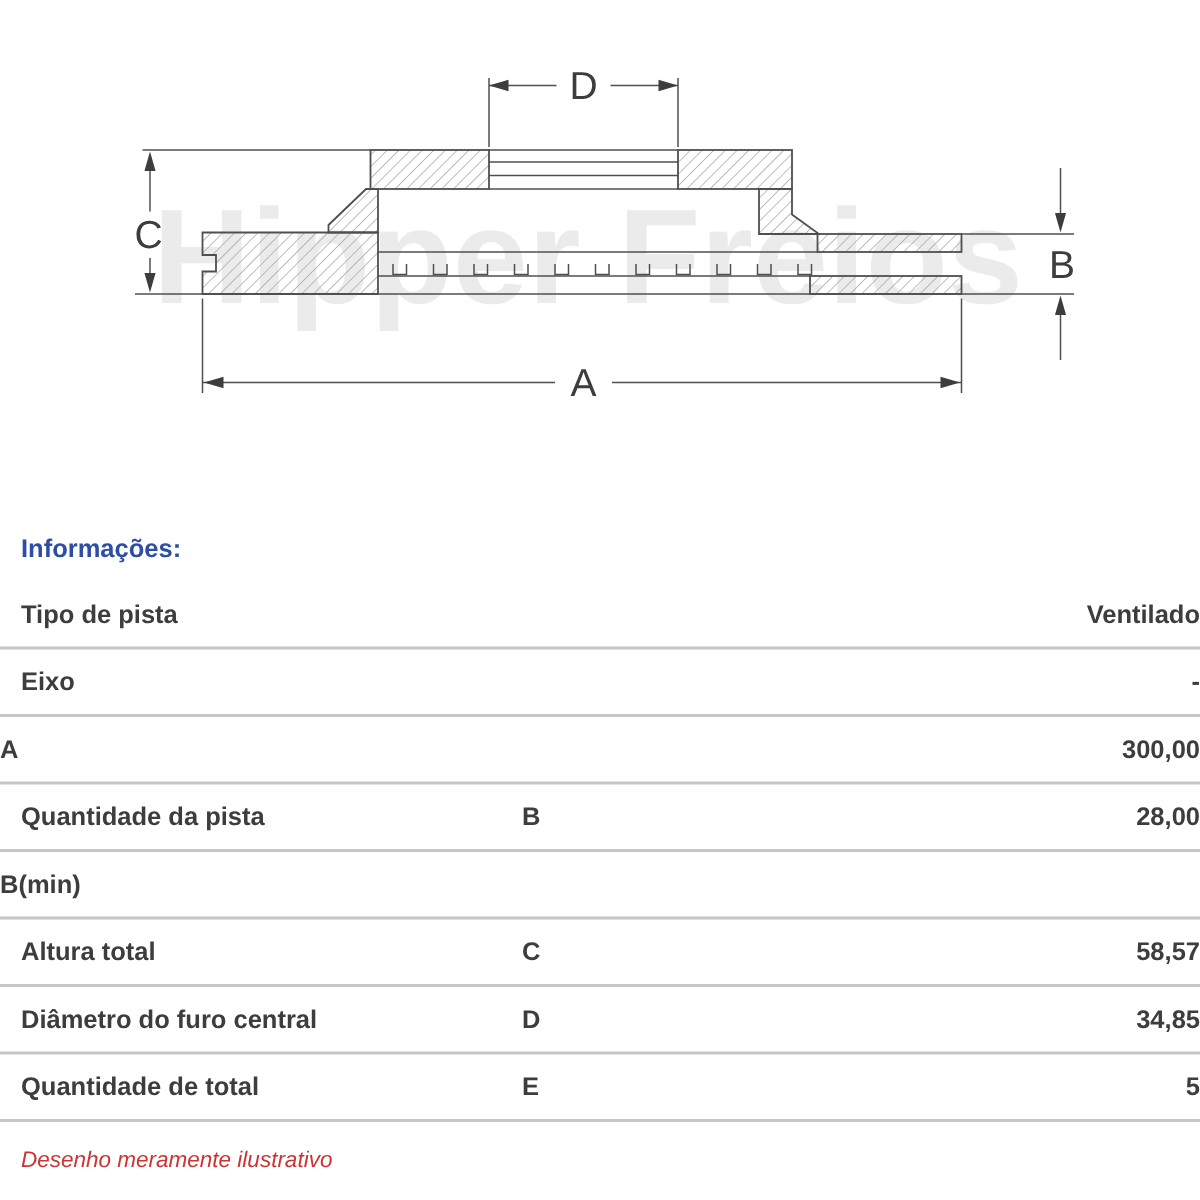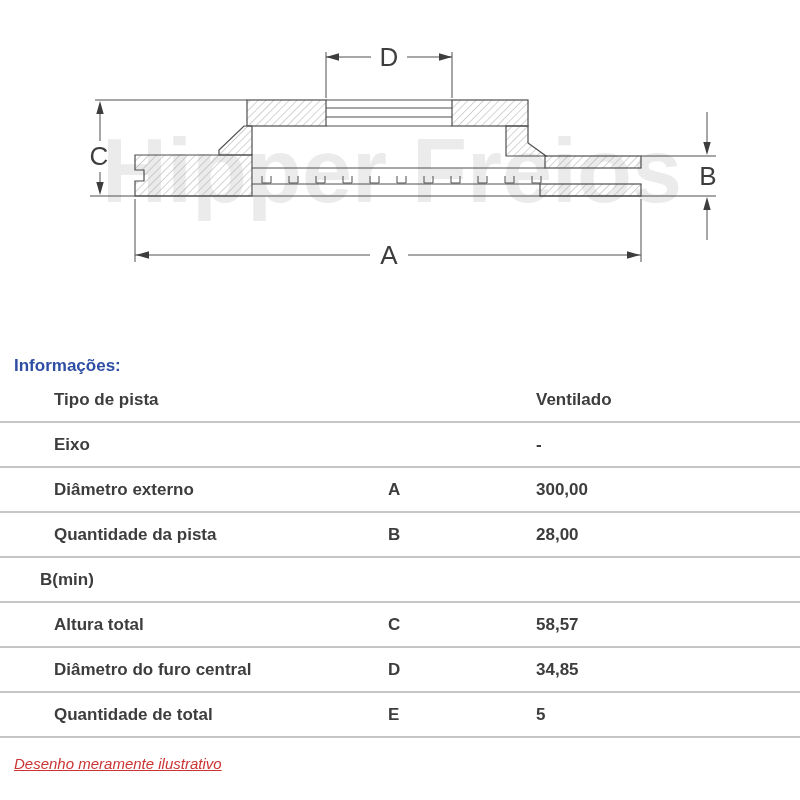--- a/index.html
+++ b/index.html
@@ -1,25 +1,25 @@
 <!DOCTYPE html>
 <html><head>
 <meta charset="utf-8">
 <style>
   html,body{margin:0;padding:0;background:#ffffff;}
   body{width:800px;height:800px;overflow:hidden;font-family:"Liberation Sans",sans-serif;}
   .drawing-wrap{width:800px;height:340px;}
-  .info-heading{margin:16px 0 2px 14px;font-size:17px;font-weight:bold;color:#2d4ea3;line-height:20px;}
+  .info-heading{margin:16px 0 12px 14px;font-size:17px;font-weight:bold;color:#2d4ea3;line-height:20px;}
   .specs-table{width:100%;}
   .spec-row{display:flex;align-items:center;height:43px;border-bottom:2px solid #c6c6c6;
-            font-size:17px;font-weight:bold;color:#3d3d3d;padding-left:40px;}
+            font-size:17px;font-weight:bold;color:#3d3d3d;}
   .cell-label{width:348px;padding-left:14px;box-sizing:border-box;padding-right:6px;}
   .cell-letter{width:148px;}
-  .cell-value{flex:1;}
-  .illustrative-note{margin:17px 0 0 14px;font-size:15px;font-style:italic;color:#cc3333;text-decoration:underline;}
+  .cell-value{flex:1;text-align:right;}
+  .illustrative-note{margin:17px 0 0 14px;font-size:15px;font-style:italic;color:#cc3333;}
   svg text{font-family:"Liberation Sans",sans-serif;}
 </style>
 </head>
 <body>
 
 <div class="drawing-wrap">
   <svg width="800" height="340" viewBox="0 0 800 340" xmlns="http://www.w3.org/2000/svg">
     <defs>
       <pattern id="hatch" width="5.5" height="5.5" patternUnits="userSpaceOnUse" patternTransform="rotate(45)">
         <line x1="0" y1="0" x2="0" y2="5.5" stroke="#a8a8a8" stroke-width="1"></line>
@@ -104,21 +104,20 @@
     <div class="cell-label">Tipo de pista</div>
     <div class="cell-letter"></div>
     <div class="cell-value">Ventilado</div>
   </div>
   <div class="spec-row">
     <div class="cell-label">Eixo</div>
     <div class="cell-letter"></div>
     <div class="cell-value">-</div>
   </div>
   <div class="spec-row">
-    <div class="cell-label">Diâmetro externo</div>
     <div class="cell-letter">A</div>
     <div class="cell-value">300,00</div>
   </div>
   <div class="spec-row">
     <div class="cell-label">Quantidade da pista</div>
     <div class="cell-letter">B</div>
     <div class="cell-value">28,00</div>
   </div>
   <div class="spec-row">
     <div class="cell-letter">B(min)</div>

